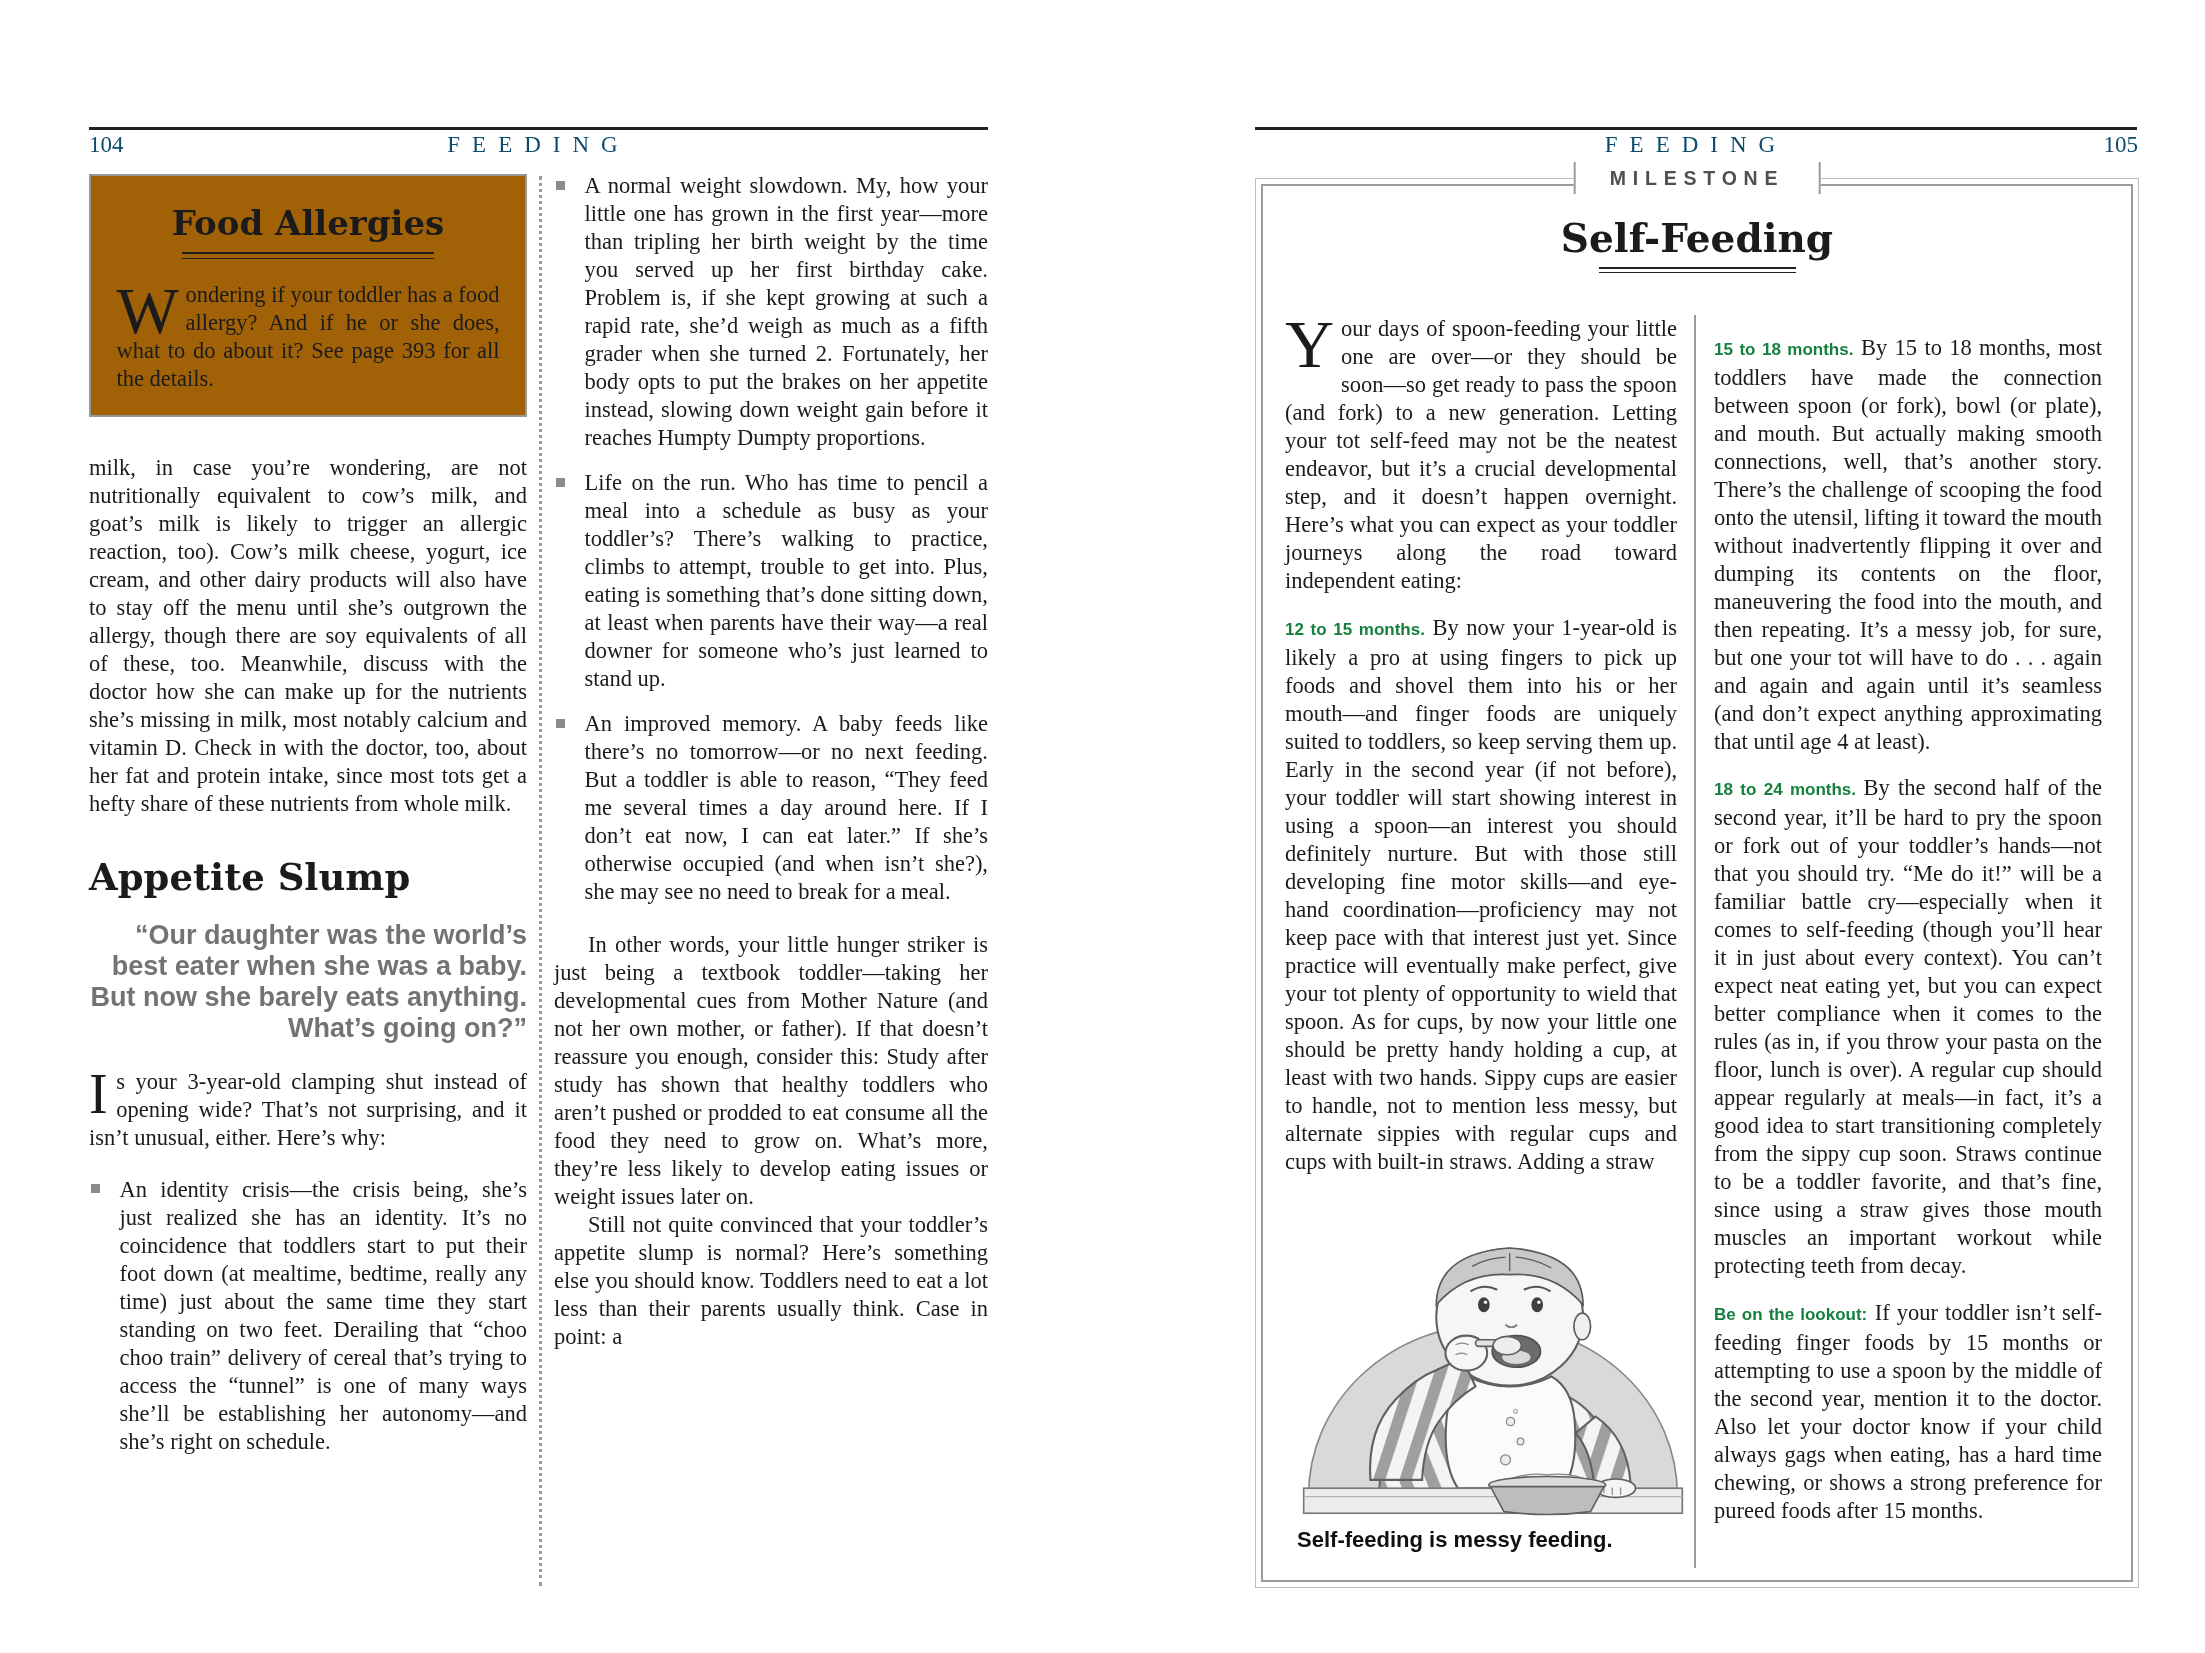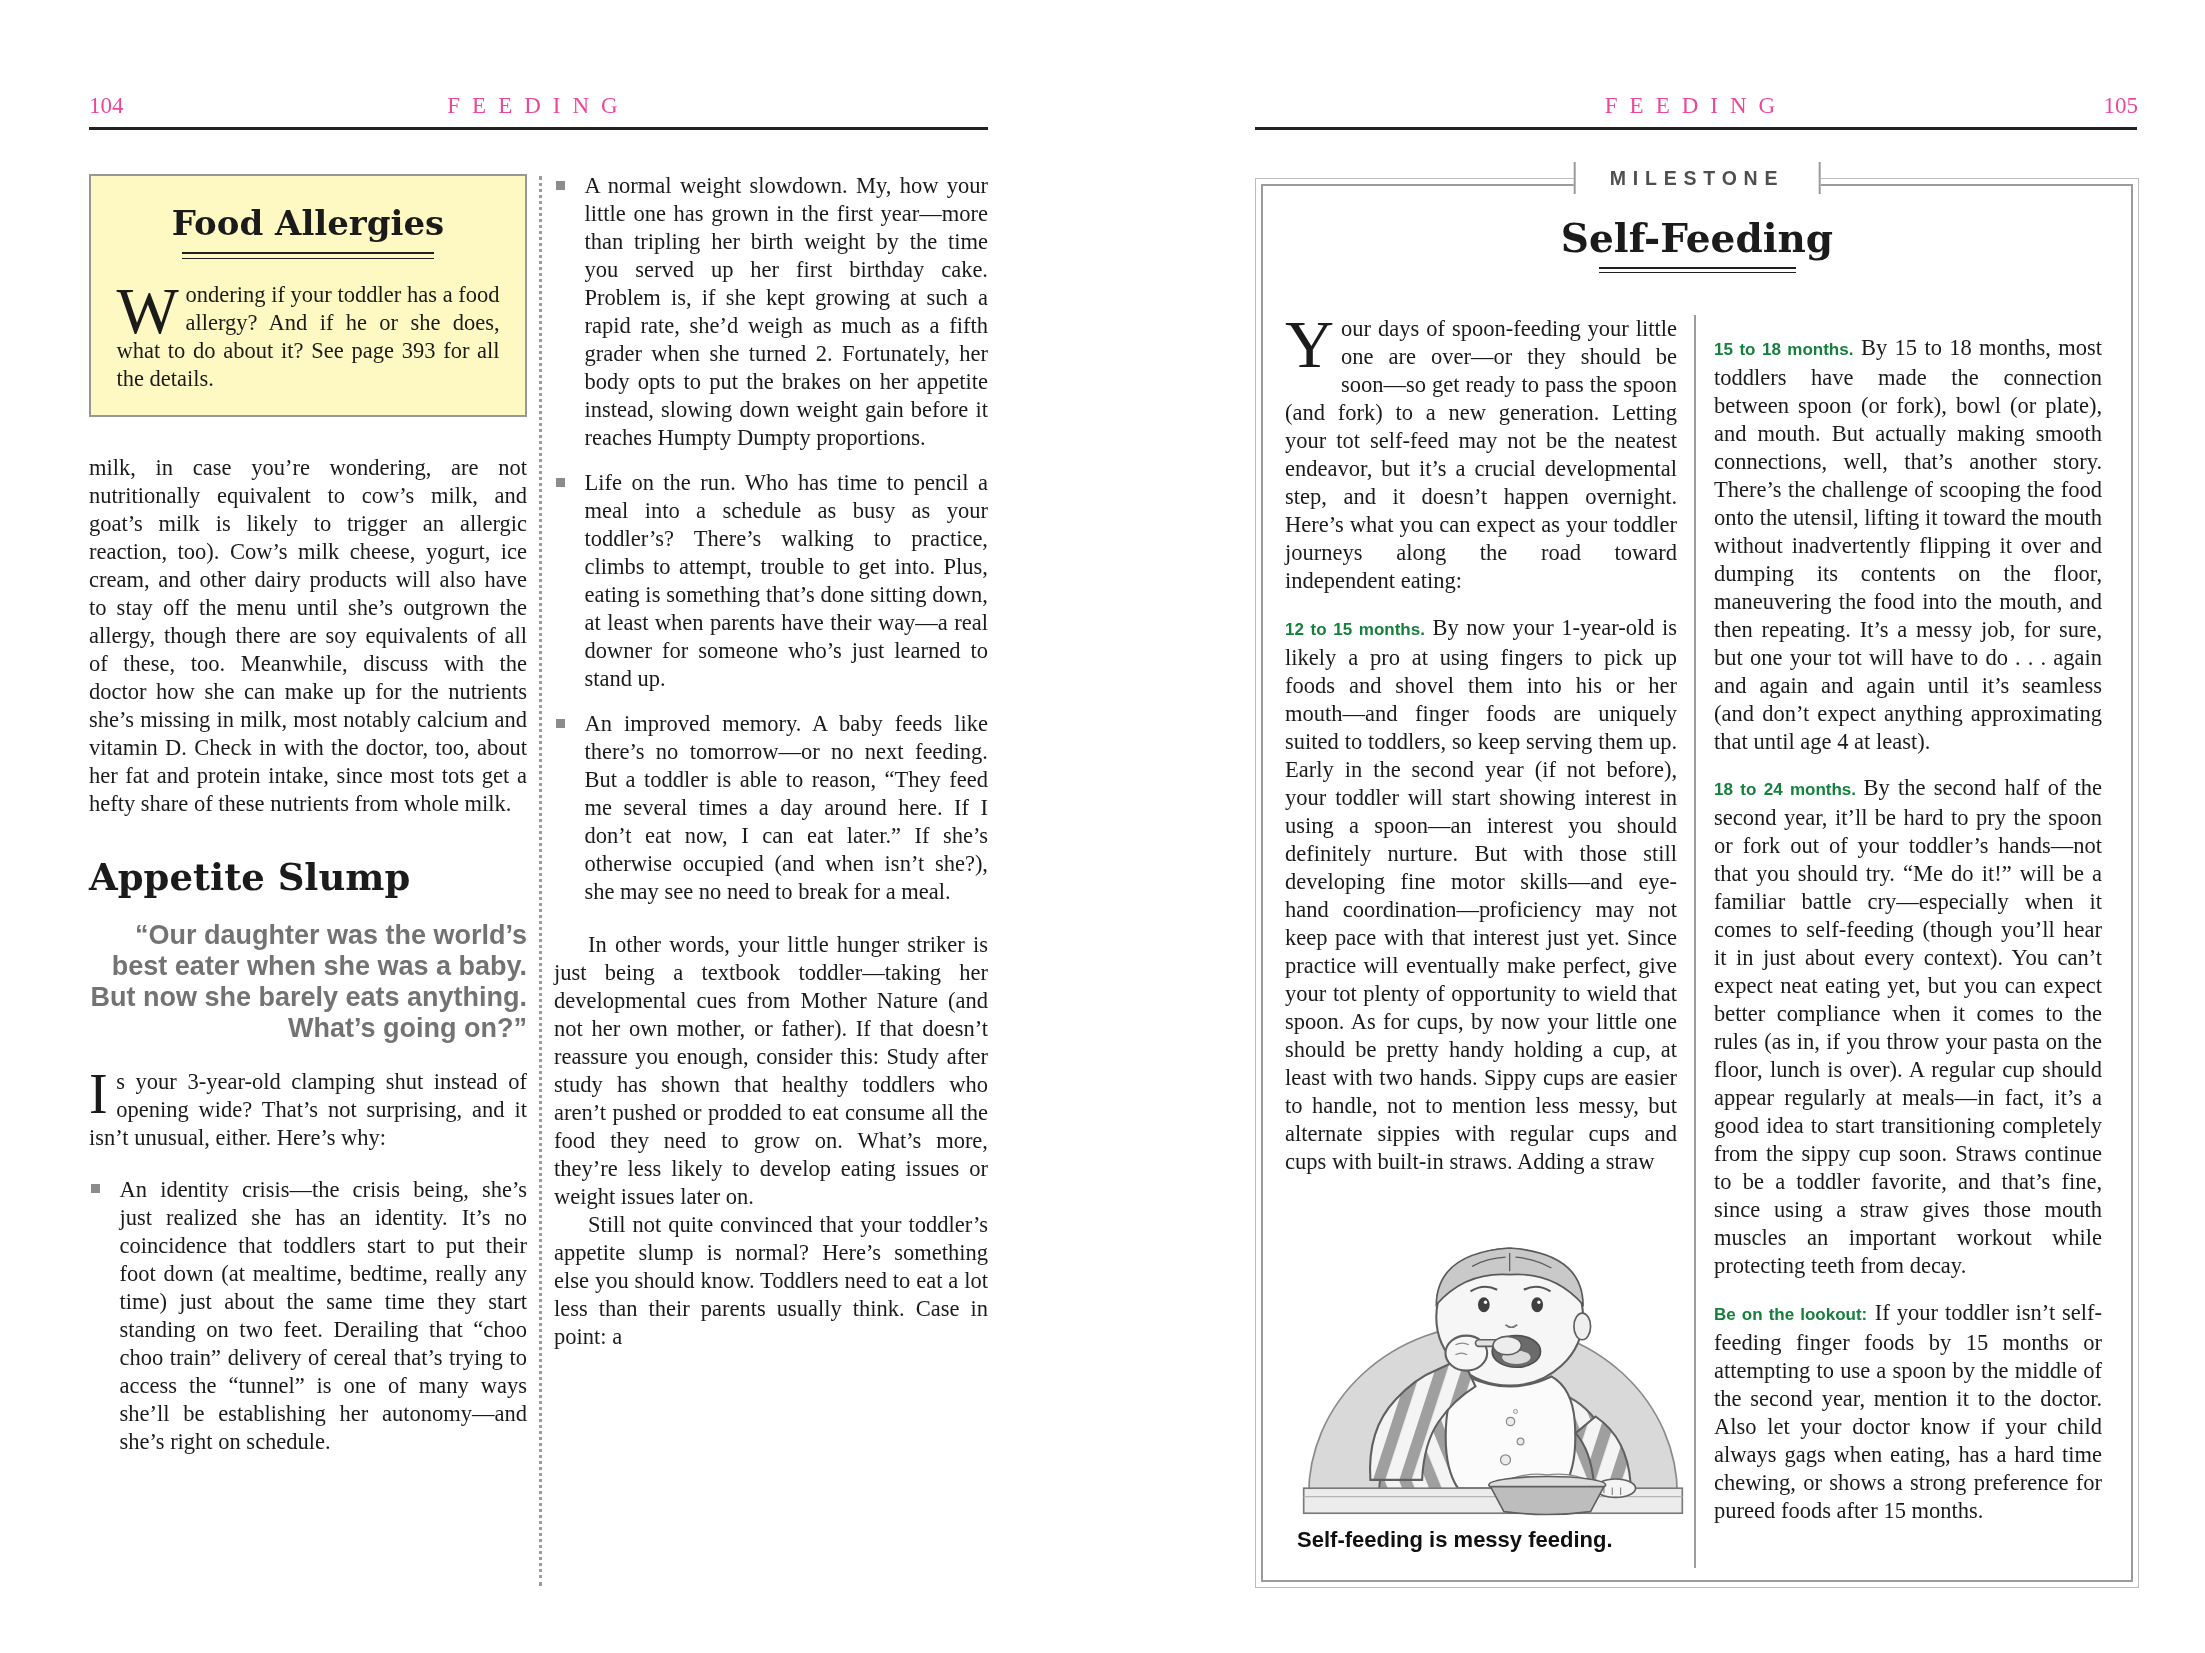--- a/index.html
+++ b/index.html
@@ -2,39 +2,39 @@
 <html style="font-size:13.6px"><head>
 <meta charset="utf-8">
 <style>
   html,body { margin:0; padding:0; }
   body {
     width:2205px; height:1654px; position:relative;
     background:#ffffff; color:#1b1b1b;
     font-family:"Liberation Serif", serif;
   }
   
-  .runhead { position:absolute; font-size:23px; color:#ec4899; }
+  .runhead { position:absolute; font-size:23px; color:#0c4a6e;margin-top:39px; }
   .runhead-title { letter-spacing:12px; text-align:center; }
   .head-rule { position:absolute; height:2.5px; background:#222; }
 
   
   .col { position:absolute; text-align:justify; font-size:22.5px; line-height:28px; }
   .para { margin:0; }
   .gap-top { margin-top:18.7px; }
   .indent { text-indent:34px; }
 
   .dropcap { float:left; }
   .dc-w { font-size:66px; line-height:51px; margin:4.2px 6.8px 0 0; }
   .dc-i { font-size:56px; line-height:44px; margin:4.2px 8.5px 0 0; }
   .dc-y { font-size:68px; line-height:53px; margin:3.4px 6.8px 0 0; }
 
   
   .allergy-box {
     border:2.5px solid #979797; padding:24px 25.4px 22px 25.4px; margin-bottom:37px;
-    background:#fef9c3;
+    background:#a16207;
   }
   .allergy-title {
     text-align:center; font-family:"DejaVu Serif", serif; font-weight:bold;
     font-size:34px; line-height:37px; margin:5.1px 0 0 0;
   }
   .double-rule { height:3.4px; border-top:2.5px solid #1f1f1f; border-bottom:1.7px solid #1f1f1f; }
   .allergy-rule { width:66%; margin:10.2px auto 0 auto; }
   .allergy-body { margin-top:22px; }
 
   .h2 {

